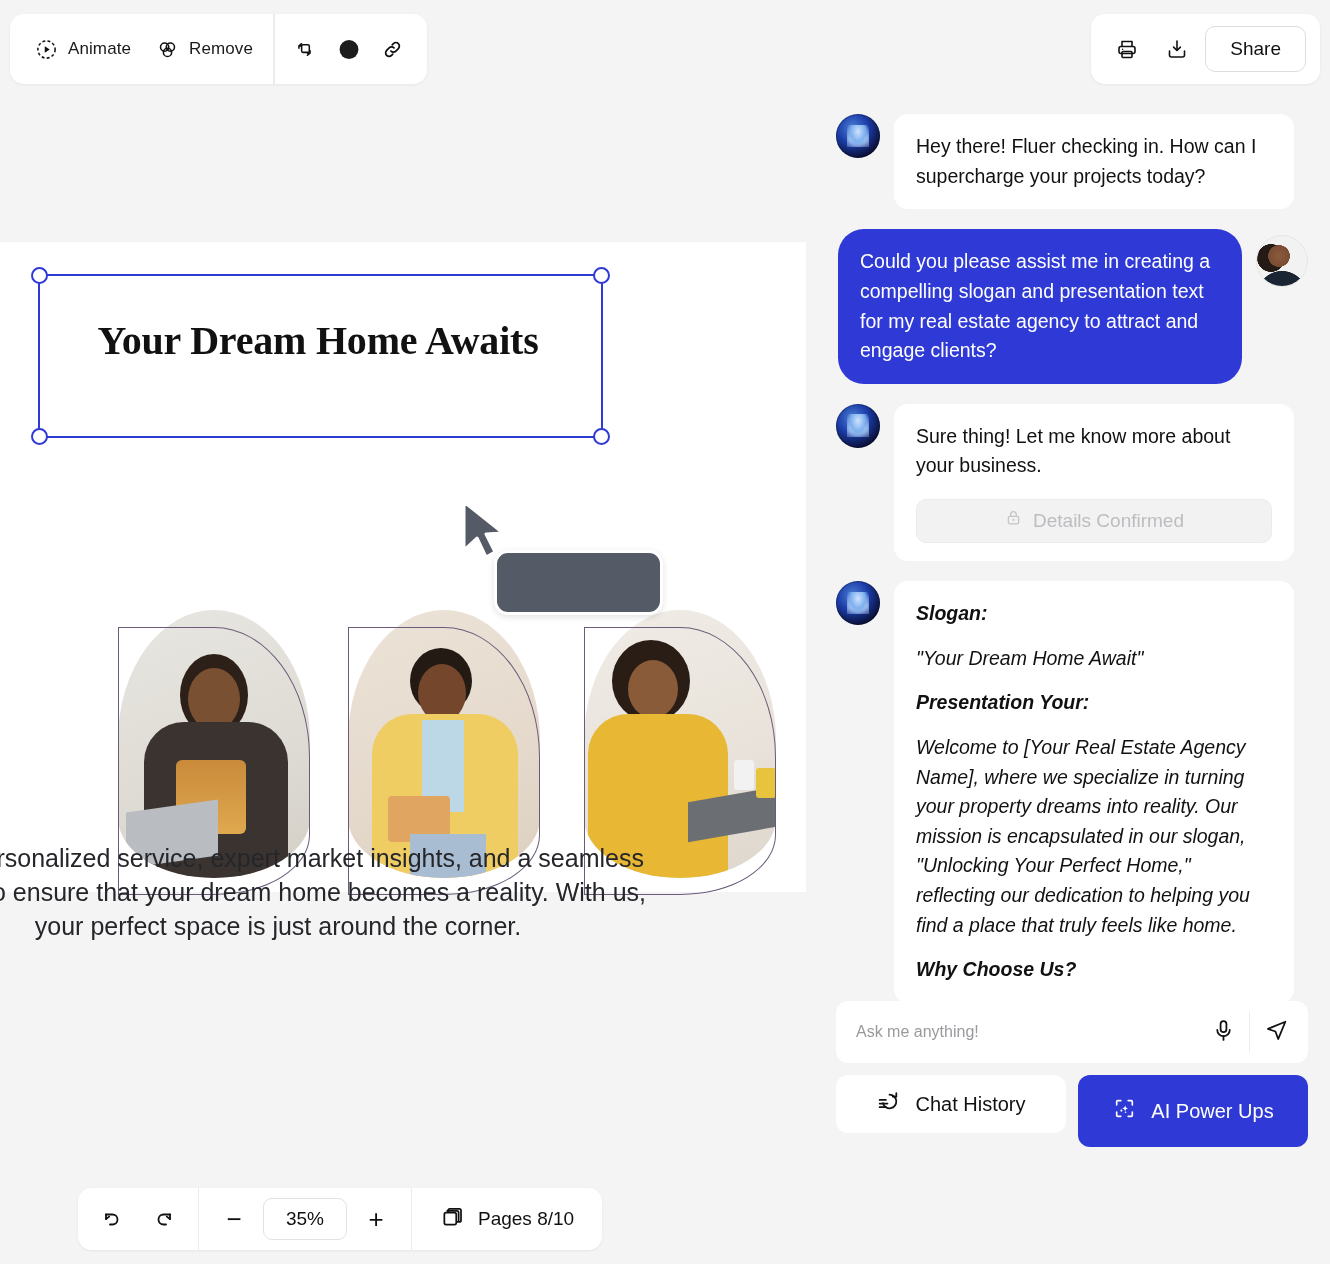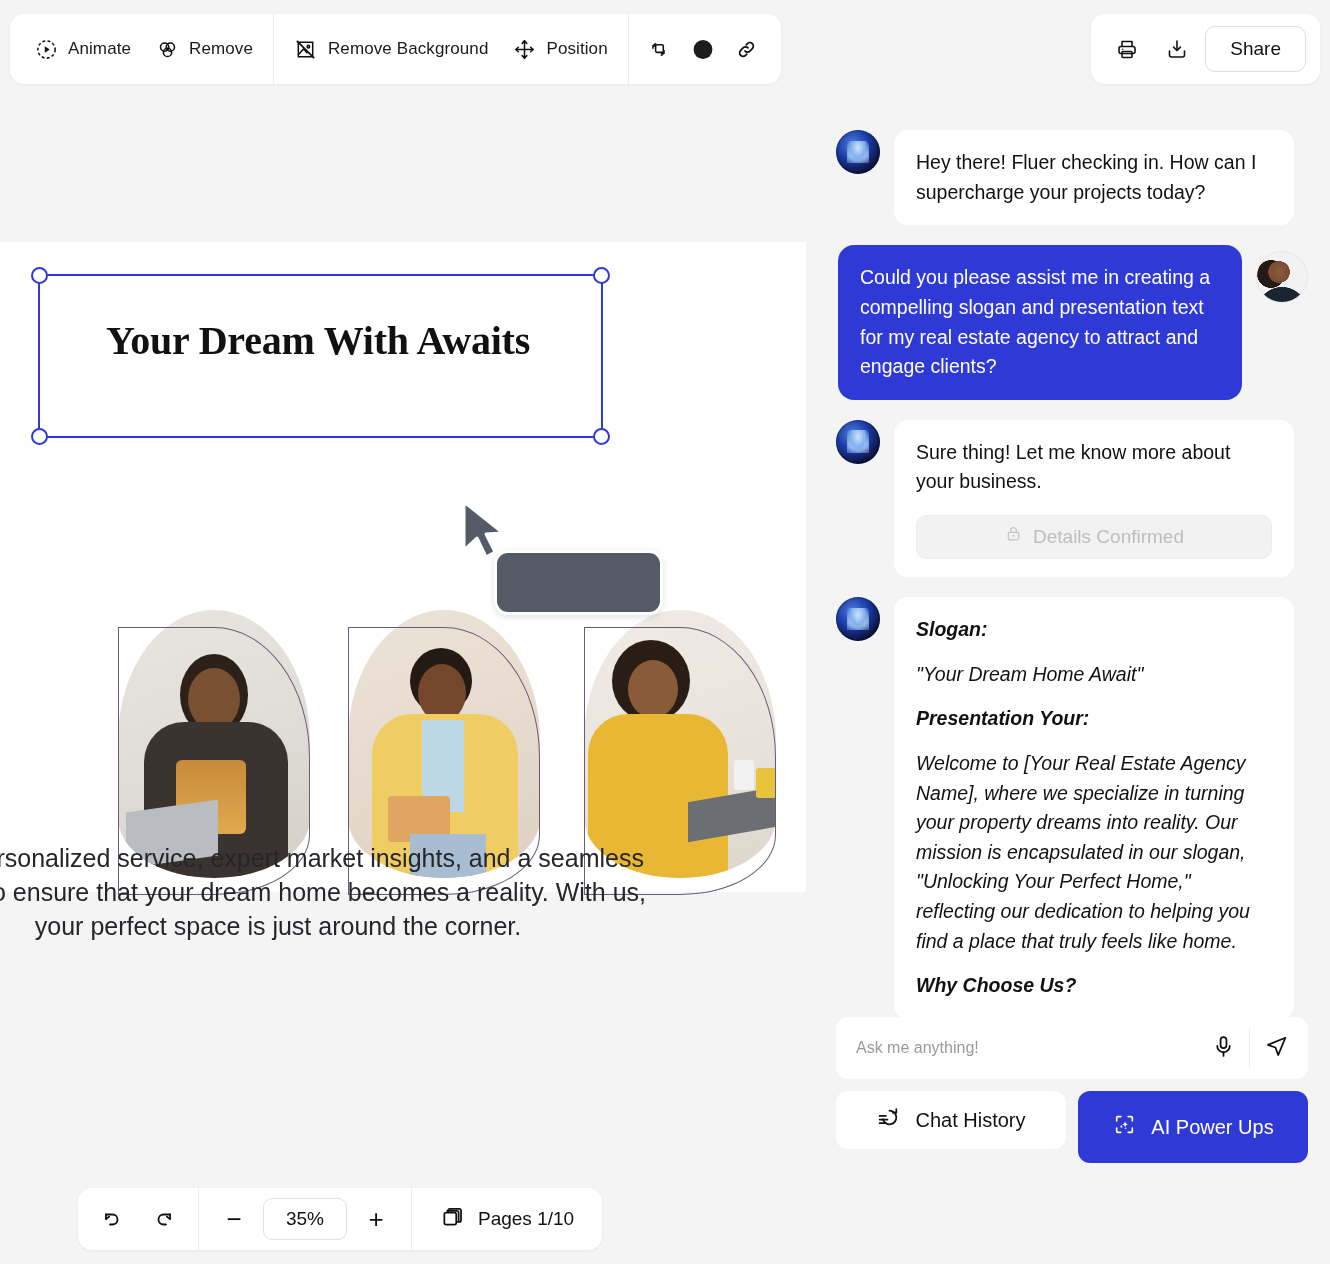--- a/index.html
+++ b/index.html
@@ -134,21 +134,21 @@
     border: 1px solid #e2e2e4; border-radius: 9px;
     padding: 9px 20px; font-size: 19px; color: #111; cursor: pointer; min-width: 84px; text-align: center;
   }
   #pages-button {
     display: flex; align-items: center; gap: 12px; padding: 8px 14px;
     border-radius: 8px; cursor: pointer; font-size: 19px; color: #111; white-space: nowrap;
   }
 
   
   #chat-panel {
-    position: absolute; top: 116px; right: 10px;
+    position: absolute; top: 100px; right: 10px;
     width: 496px; height: 1061px;
     background: #f4f4f5; border-radius: 16px;
     display: flex; flex-direction: column;
   }
   #chat-scroll {
     flex: 1 1 auto; overflow: hidden;
     padding: 14px 12px 4px 12px;
     display: flex; flex-direction: column; gap: 20px;
   }
   .msg-row { display: flex; gap: 14px; align-items: flex-start; }
@@ -179,21 +179,21 @@
     border: 1px solid #e6e6e8;
     margin-top: 6px;
   }
 
   .bubble-bot {
     background: #ffffff; border-radius: 14px;
     padding: 18px 22px; max-width: 400px;
     font-size: 19.5px; line-height: 1.52; color: #111;
   }
   .bubble-user {
-    background: #2f3ad6; color: #ffffff; border-radius: 16px;
+    background: #2f3ad6; color: #ffffff; border-radius: 26px;
     padding: 18px 22px; max-width: 404px;
     font-size: 19.5px; line-height: 1.52;
   }
   #details-confirmed {
     margin-top: 18px; width: 100%;
     background: #f2f2f3; border: 1px solid #ececee; border-radius: 10px;
     height: 44px; display: flex; align-items: center; justify-content: center; gap: 10px;
     color: #bdbdc0; font-size: 19px; cursor: default;
   }
   .rich p { font-size: 19.5px; line-height: 1.52; color: #111; font-style: italic; }
@@ -251,42 +251,20 @@
             <circle cx="15" cy="9.5" r="4.3"></circle>
             <circle cx="12" cy="15" r="4.3"></circle>
         </svg>
       </span>
       <span>Remove</span>
     </div>
   </div>
 
   <div class="tb-sep"></div>
 
-  <div class="tb-group">
-    <div class="tb-btn">
-      <span class="tb-icon">
-        <svg width="23" height="23" viewBox="0 0 24 24" fill="none" stroke="#111" stroke-width="1.6">
-          <path d="M4.5 4.5h15v15h-15z"></path>
-          <path d="M5 17l5-5.5 4 4.5"></path>
-          <circle cx="15" cy="9" r="1.3"></circle>
-          <path d="M3 3l18 18" stroke-width="1.8"></path>
-        </svg>
-      </span>
-      <span>Remove Background</span>
-    </div>
-    <div class="tb-btn">
-      <span class="tb-icon">
-        <svg width="23" height="23" viewBox="0 0 24 24" fill="none" stroke="#111" stroke-width="1.6" stroke-linecap="round" stroke-linejoin="round">
-          <path d="M12 3v18M3 12h18"></path>
-          <path d="M12 3l-2.4 2.6M12 3l2.4 2.6M12 21l-2.4-2.6M12 21l2.4-2.6M3 12l2.6-2.4M3 12l2.6 2.4M21 12l-2.6-2.4M21 12l-2.6 2.4"></path>
-        </svg>
-      </span>
-      <span>Position</span>
-    </div>
-  </div>
 
   <div class="tb-sep"></div>
 
   <div class="tb-group">
     <div class="tb-btn icon-only">
       <span class="tb-icon">
         <svg width="23" height="23" viewBox="0 0 24 24" fill="none" stroke="#111" stroke-width="1.6" stroke-linecap="round">
           <rect x="9" y="7" width="8" height="8" rx="1.4"></rect>
           <path d="M6.4 8.4A6 6 0 0 1 9 6M6.2 8.2v2.6M6.2 8.2h2.6"></path>
           <path d="M17.6 15.6A6 6 0 0 1 15 18M17.8 15.8v-2.6M17.8 15.8h-2.6"></path>
@@ -330,21 +308,21 @@
         <path d="M4.5 13.5v4a2 2 0 0 0 2 2h11a2 2 0 0 0 2-2v-4"></path>
       </svg>
     </span>
   </div>
   <div id="share-button">Share</div>
 </div>
 
 <div id="canvas-area">
   <div id="slide-page">
 
-    <div id="slide-title">Your Dream With Awaits</div>
+    <div id="slide-title">Your Dream Home Awaits</div>
 
     <div id="selection-box">
       <div class="handle tl"></div>
       <div class="handle tr"></div>
       <div class="handle bl"></div>
       <div class="handle br"></div>
     </div>
 
     <div class="photo" style="left:370px;">
       <div class="ph-bg" style="background:linear-gradient(160deg,#e8e6e1 0%,#dedbd4 60%,#d3cfc7 100%)"></div>
@@ -427,21 +405,21 @@
 
   <div class="bb-group">
     <div id="pages-button">
       <span>
         <svg width="26" height="26" viewBox="0 0 24 24" fill="none" stroke="#111" stroke-width="1.6" stroke-linejoin="round">
           <rect x="4" y="8" width="11" height="11" rx="1.6"></rect>
           <path d="M7.5 8V6.2a1.6 1.6 0 0 1 1.6-1.6h8.7a1.6 1.6 0 0 1 1.6 1.6v8.7a1.6 1.6 0 0 1-1.6 1.6H15"></path>
           <path d="M6 6.4h9.6a1.6 1.6 0 0 1 1.6 1.6v8.6"></path>
         </svg>
       </span>
-      <span>Pages 1/10</span>
+      <span>Pages 8/10</span>
     </div>
   </div>
 </div>
 
 <div id="chat-panel">
   <div id="chat-scroll">
 
     <div class="msg-row">
       <div class="avatar-bot"></div>
       <div class="bubble-bot">Hey there! Fluer checking in. How can I supercharge your projects today?</div>

